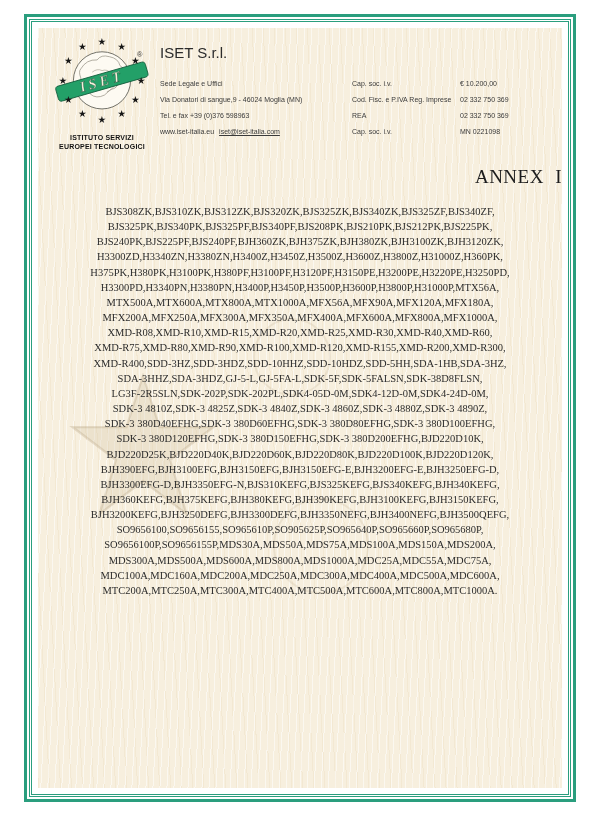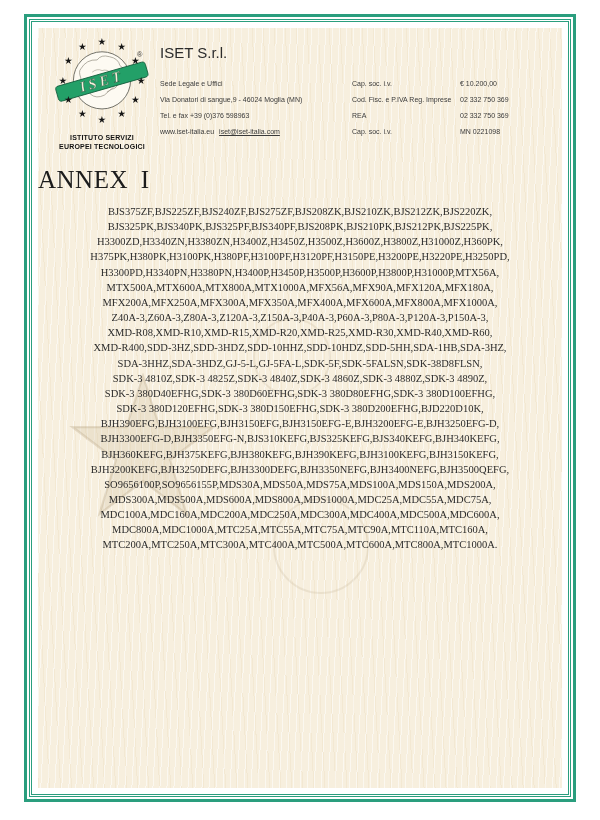--- a/index.html
+++ b/index.html
@@ -29,22 +29,22 @@
     line-height:9px;letter-spacing:0.2px;}
   
   .company-name{position:absolute;left:122px;top:16px;font-size:15px;color:#2b2b2b;}
   .irow{position:absolute;left:122px;width:404px;display:flex;font-size:7px;color:#3a3a3a;}
   .irow .c1{width:192px;}
   .irow .c2{width:108px;}
   .irow .c3{flex:1;}
   .r0{top:52px}.r1{top:68px}.r2{top:84px}.r3{top:100px}
   .email{text-decoration:underline;margin-left:5px;color:#3a3a3a;}
   
-  .annex-title{position:absolute;left:0;right:0;top:138px;text-align:left;
-    font-family:"Liberation Serif",serif;font-size:25px;color:#1c1c1c;
+  .annex-title{position:absolute;left:0;right:0;top:138px;text-align:right;
+    font-family:"Liberation Serif",serif;font-size:19px;color:#1c1c1c;
     letter-spacing:0.5px;word-spacing:6px;}
   
   .code-block{position:absolute;left:0;right:0;top:176px;text-align:center;
     font-family:"Liberation Serif",serif;font-size:10.5px;color:#2b2b2b;
     line-height:15.15px;}
   .code-line{white-space:nowrap;}
 </style>
 </head>
 <body>
 
@@ -114,41 +114,44 @@
           <span class="c1">
             <span>www.iset-italia.eu</span><span class="email">iset@iset-italia.com</span>
           </span>
           <span class="c2">Cap. soc. i.v.</span>
           <span class="c3">MN 0221098</span>
         </div>
 
         <div class="annex-title">ANNEX I</div>
 
         <div class="code-block">
-            <div class="code-line">BJS375ZF,BJS225ZF,BJS240ZF,BJS275ZF,BJS208ZK,BJS210ZK,BJS212ZK,BJS220ZK,</div>
+            <div class="code-line">BJS308ZK,BJS310ZK,BJS312ZK,BJS320ZK,BJS325ZK,BJS340ZK,BJS325ZF,BJS340ZF,</div>
             <div class="code-line">BJS325PK,BJS340PK,BJS325PF,BJS340PF,BJS208PK,BJS210PK,BJS212PK,BJS225PK,</div>
+            <div class="code-line">BJS240PK,BJS225PF,BJS240PF,BJH360ZK,BJH375ZK,BJH380ZK,BJH3100ZK,BJH3120ZK,</div>
             <div class="code-line">H3300ZD,H3340ZN,H3380ZN,H3400Z,H3450Z,H3500Z,H3600Z,H3800Z,H31000Z,H360PK,</div>
             <div class="code-line">H375PK,H380PK,H3100PK,H380PF,H3100PF,H3120PF,H3150PE,H3200PE,H3220PE,H3250PD,</div>
             <div class="code-line">H3300PD,H3340PN,H3380PN,H3400P,H3450P,H3500P,H3600P,H3800P,H31000P,MTX56A,</div>
             <div class="code-line">MTX500A,MTX600A,MTX800A,MTX1000A,MFX56A,MFX90A,MFX120A,MFX180A,</div>
             <div class="code-line">MFX200A,MFX250A,MFX300A,MFX350A,MFX400A,MFX600A,MFX800A,MFX1000A,</div>
-            <div class="code-line">Z40A-3,Z60A-3,Z80A-3,Z120A-3,Z150A-3,P40A-3,P60A-3,P80A-3,P120A-3,P150A-3,</div>
             <div class="code-line">XMD-R08,XMD-R10,XMD-R15,XMD-R20,XMD-R25,XMD-R30,XMD-R40,XMD-R60,</div>
+            <div class="code-line">XMD-R75,XMD-R80,XMD-R90,XMD-R100,XMD-R120,XMD-R155,XMD-R200,XMD-R300,</div>
             <div class="code-line">XMD-R400,SDD-3HZ,SDD-3HDZ,SDD-10HHZ,SDD-10HDZ,SDD-5HH,SDA-1HB,SDA-3HZ,</div>
             <div class="code-line">SDA-3HHZ,SDA-3HDZ,GJ-5-L,GJ-5FA-L,SDK-5F,SDK-5FALSN,SDK-38D8FLSN,</div>
+            <div class="code-line">LG3F-2R5SLN,SDK-202P,SDK-202PL,SDK4-05D-0M,SDK4-12D-0M,SDK4-24D-0M,</div>
             <div class="code-line">SDK-3 4810Z,SDK-3 4825Z,SDK-3 4840Z,SDK-3 4860Z,SDK-3 4880Z,SDK-3 4890Z,</div>
             <div class="code-line">SDK-3 380D40EFHG,SDK-3 380D60EFHG,SDK-3 380D80EFHG,SDK-3 380D100EFHG,</div>
             <div class="code-line">SDK-3 380D120EFHG,SDK-3 380D150EFHG,SDK-3 380D200EFHG,BJD220D10K,</div>
+            <div class="code-line">BJD220D25K,BJD220D40K,BJD220D60K,BJD220D80K,BJD220D100K,BJD220D120K,</div>
             <div class="code-line">BJH390EFG,BJH3100EFG,BJH3150EFG,BJH3150EFG-E,BJH3200EFG-E,BJH3250EFG-D,</div>
             <div class="code-line">BJH3300EFG-D,BJH3350EFG-N,BJS310KEFG,BJS325KEFG,BJS340KEFG,BJH340KEFG,</div>
             <div class="code-line">BJH360KEFG,BJH375KEFG,BJH380KEFG,BJH390KEFG,BJH3100KEFG,BJH3150KEFG,</div>
             <div class="code-line">BJH3200KEFG,BJH3250DEFG,BJH3300DEFG,BJH3350NEFG,BJH3400NEFG,BJH3500QEFG,</div>
+            <div class="code-line">SO9656100,SO9656155,SO965610P,SO905625P,SO965640P,SO965660P,SO965680P,</div>
             <div class="code-line">SO9656100P,SO9656155P,MDS30A,MDS50A,MDS75A,MDS100A,MDS150A,MDS200A,</div>
             <div class="code-line">MDS300A,MDS500A,MDS600A,MDS800A,MDS1000A,MDC25A,MDC55A,MDC75A,</div>
             <div class="code-line">MDC100A,MDC160A,MDC200A,MDC250A,MDC300A,MDC400A,MDC500A,MDC600A,</div>
-            <div class="code-line">MDC800A,MDC1000A,MTC25A,MTC55A,MTC75A,MTC90A,MTC110A,MTC160A,</div>
             <div class="code-line">MTC200A,MTC250A,MTC300A,MTC400A,MTC500A,MTC600A,MTC800A,MTC1000A.</div>
           </div>
 
       </div>
     </div>
   </div>
 </div>
 
 </body></html>

